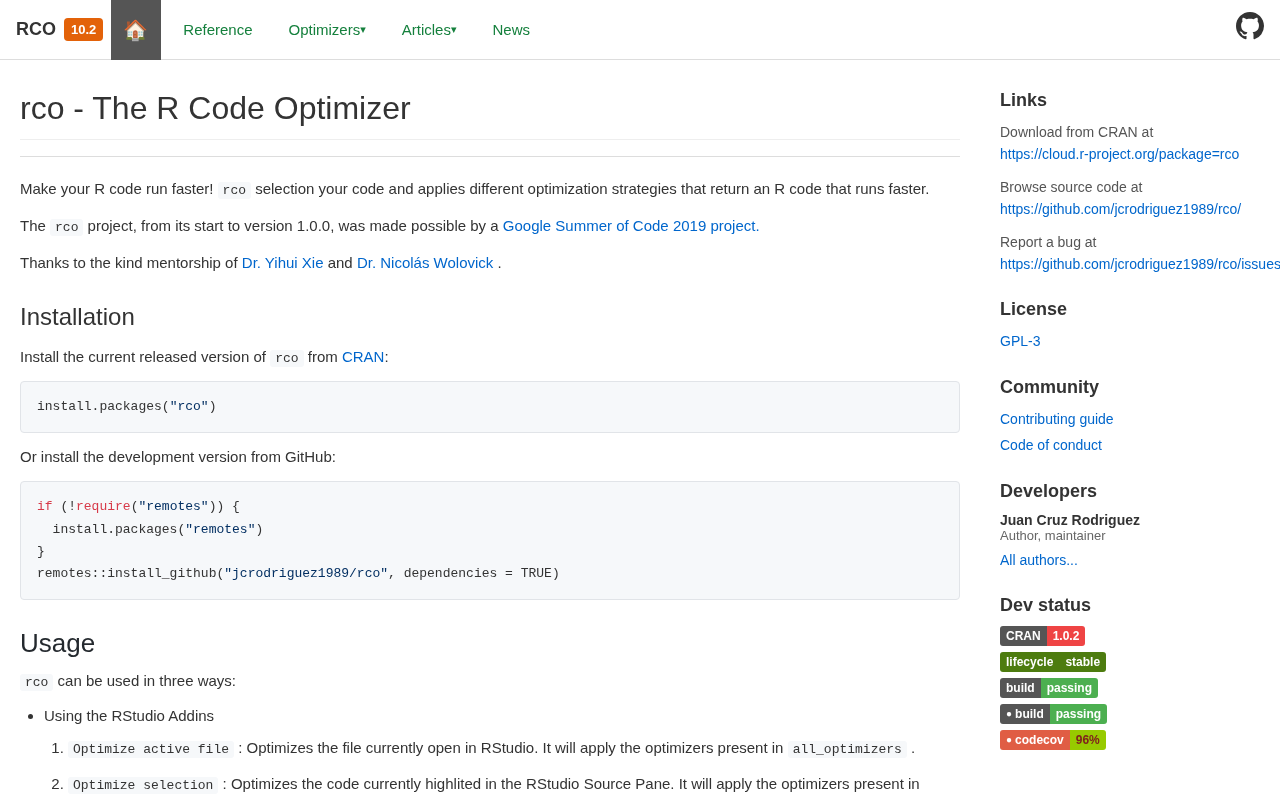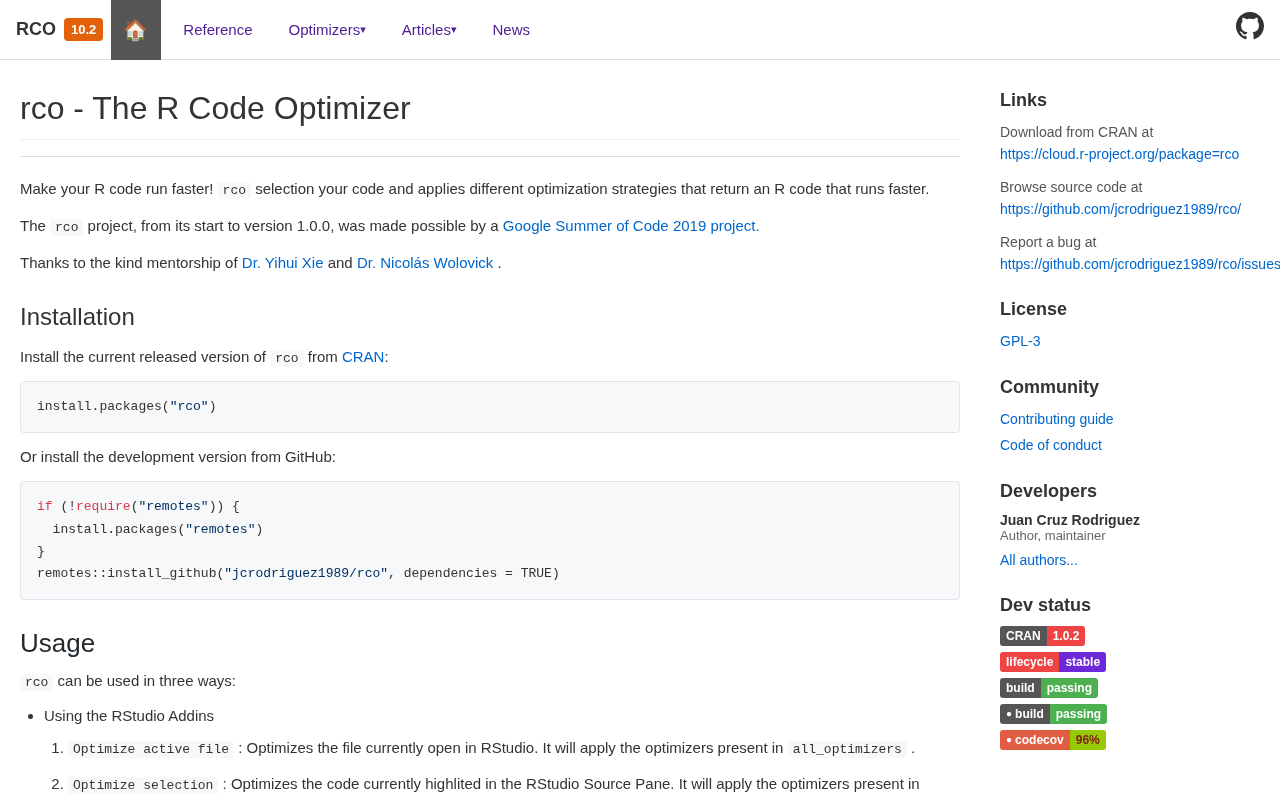--- a/index.html
+++ b/index.html
@@ -50,21 +50,21 @@
       align-items: center;
       gap: 0;
       flex: 1;
     }
     .nav-item {
       padding: 16px 18px;
       height: 60px;
       display: flex;
       align-items: center;
       font-size: 15px;
-      color: #4c1d95;
+      color: #15803d;
       cursor: pointer;
       text-decoration: none;
     }
     .nav-item-dropdown::after {
       content: ' ▾';
       font-size: 11px;
     }
     .github-icon {
       margin-left: auto;
       font-size: 28px;
@@ -219,22 +219,22 @@
       align-items: center;
     }
     .badge-right {
       padding: 0 6px;
       height: 100%;
       display: flex;
       align-items: center;
     }
     .badge-cran-left { background: #555; color: #fff; }
     .badge-cran-right { background: #ef4444; color: #fff; }
-    .badge-lifecycle-left { background: #ef4444; color: #fff; }
-    .badge-lifecycle-right { background: #6d28d9; color: #fff; }
+    .badge-lifecycle-left { background: #4d7c0f; color: #fff; }
+    .badge-lifecycle-right { background: #4d7c0f; color: #fff; }
     .badge-build-left { background: #555; color: #fff; }
     .badge-build-right { background: #4caf50; color: #fff; }
     .badge-codecov-left { background: #e05d44; color: #fff; }
     .badge-codecov-right { background: #97ca00; color: #7f1d1d; }
 
     hr.title-hr {
       border: none;
       border-top: 1px solid #ddd;
       margin: 0 0 20px 0;
     }

